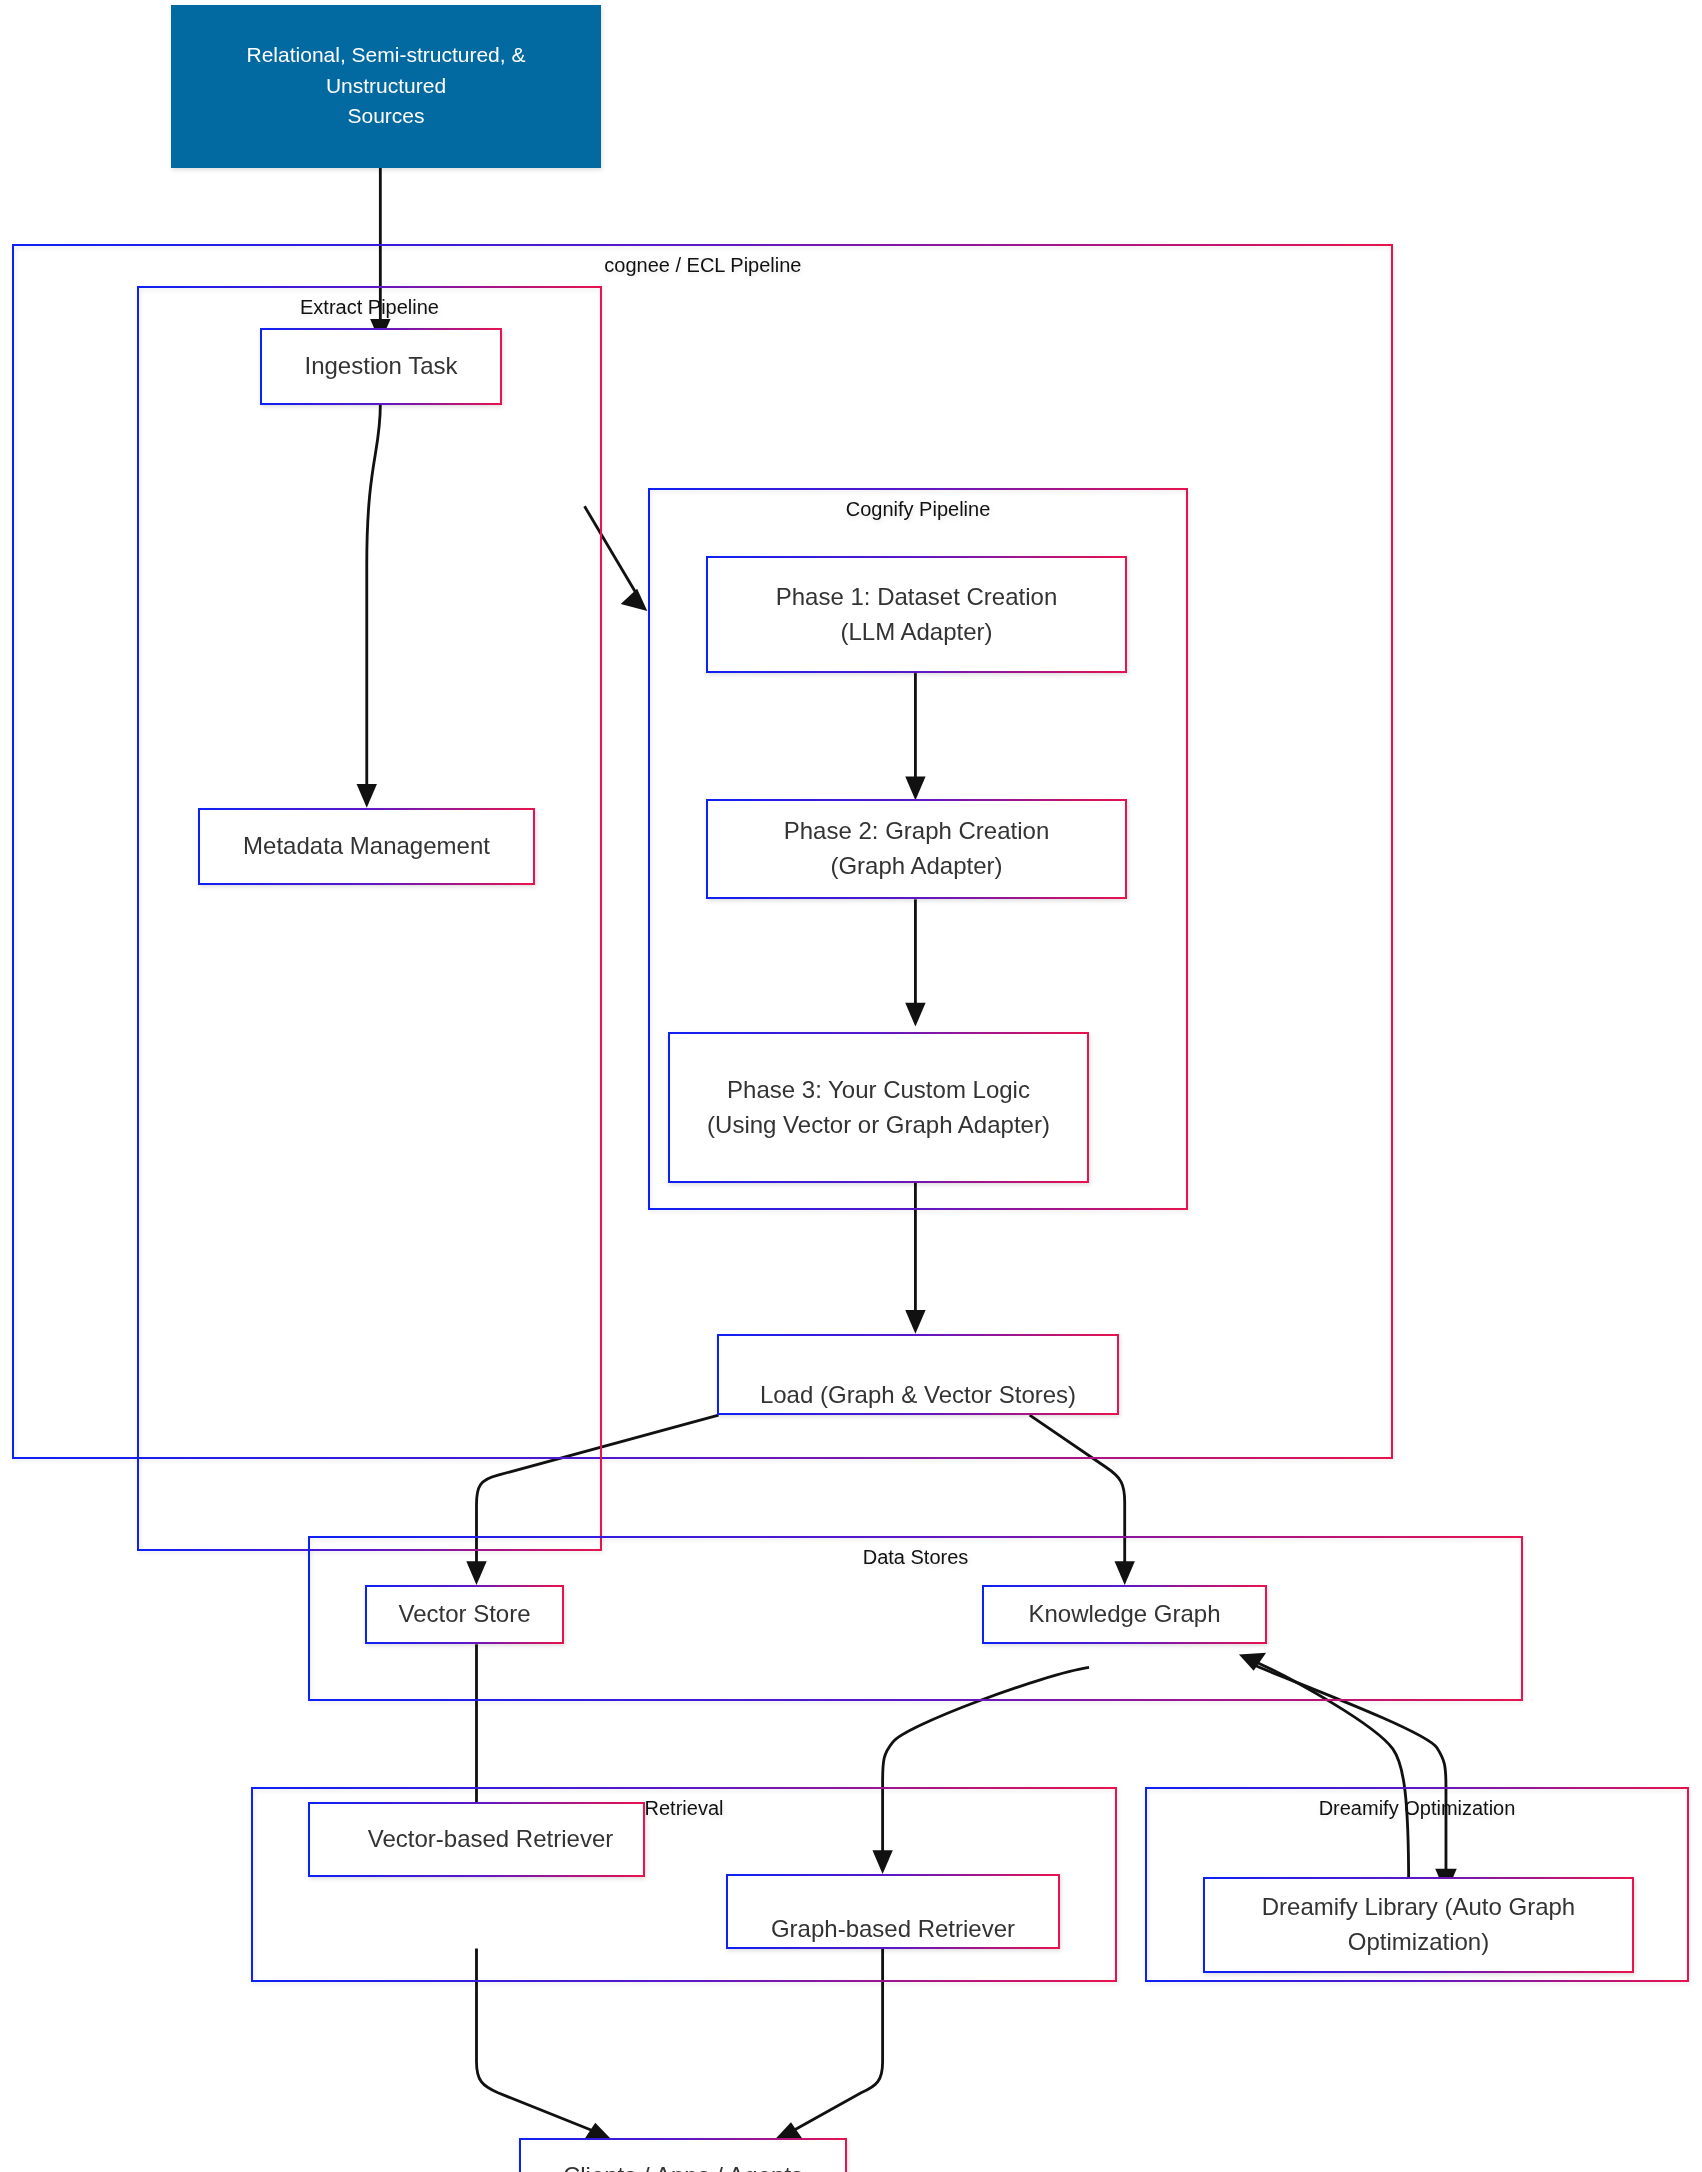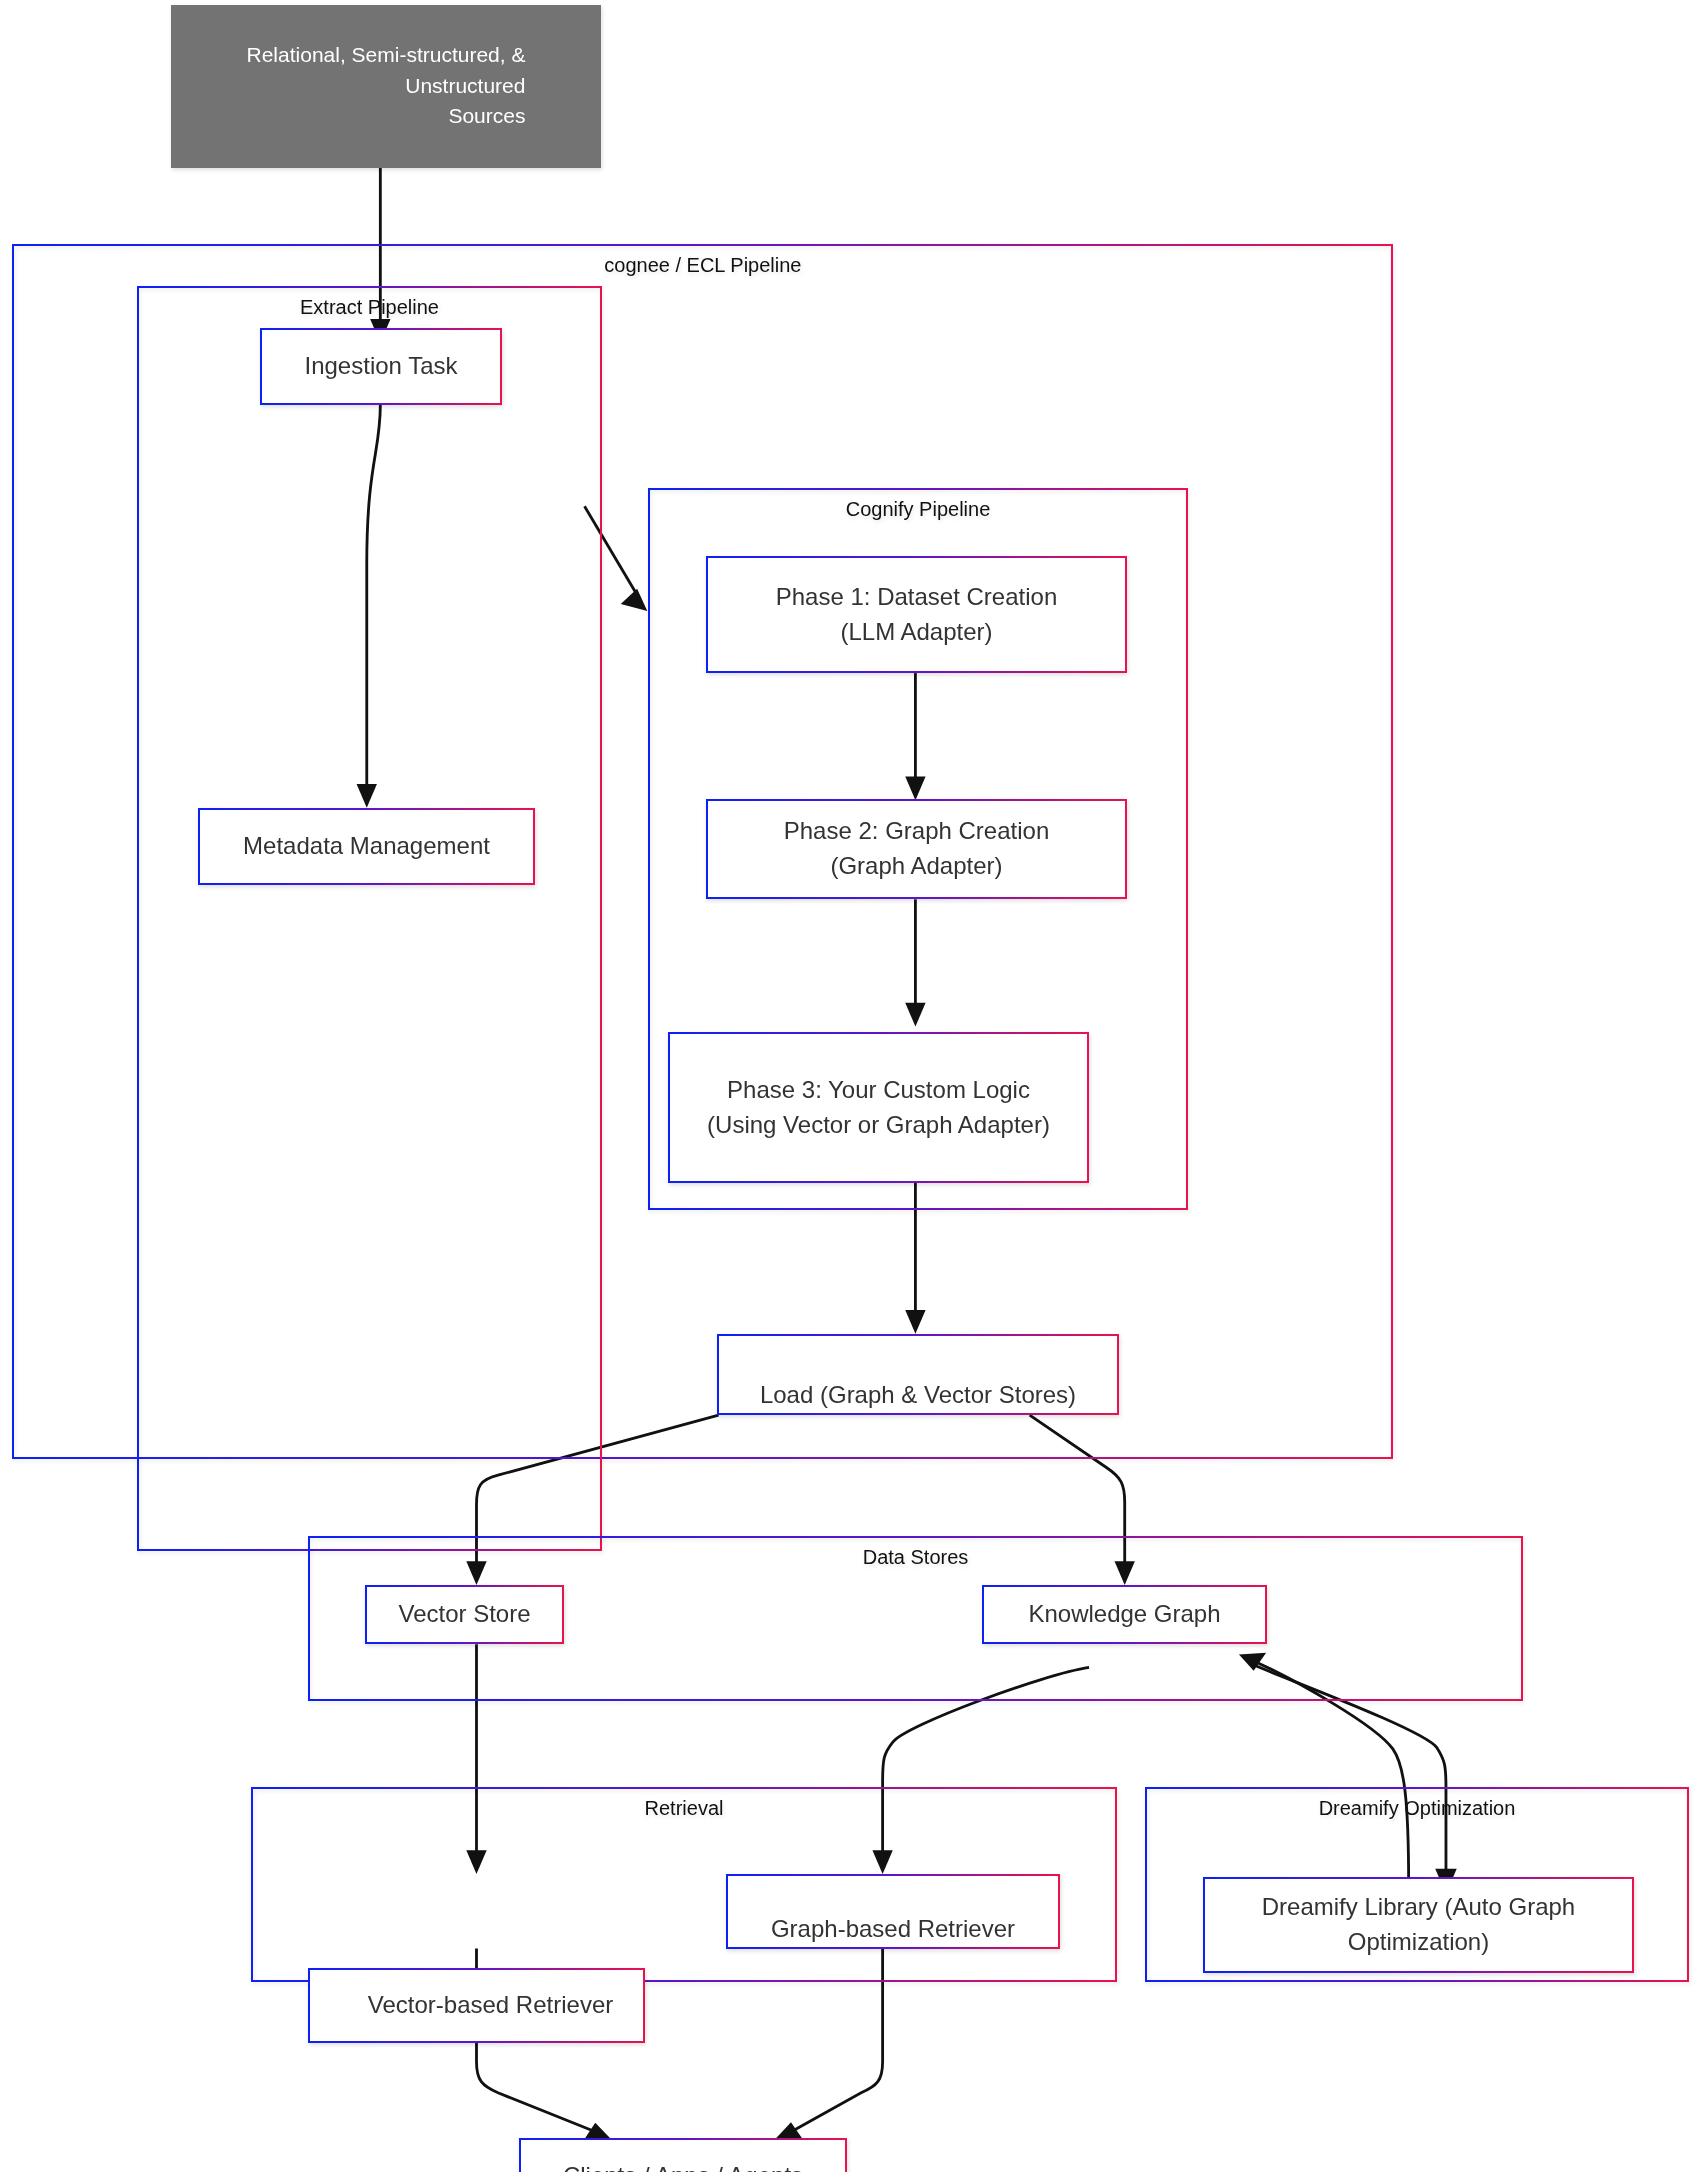--- a/index.html
+++ b/index.html
@@ -32,25 +32,24 @@
   .group > .grp-label{
     position:absolute;
     left:0;right:0;top:8px;
     text-align:center;
     color:#111111;
     pointer-events:none;
   }
 
   
   .node.dark{
-    background:#737373;
+    background:#0369a1;
     color:#ffffff;
     border:none;
     border-image:none;
-    text-align:right;
   }
 
   
   #edges{position:absolute;left:0;top:0;width:1703px;height:2172px;pointer-events:none;}
   #edges path{fill:none;stroke:#111111;stroke-width:5;}
   #edges polygon{fill:#111111;}
 
   .fs-big{font-size:21px;}
   .fs-node{font-size:24px;}
   .fs-grp{font-size:20px;}
@@ -167,21 +166,21 @@
   </div>
 
   <div class="node fs-node" style="left:982px;top:1585px;width:285px;height:59px;">
     <div class="lbl">Knowledge Graph</div>
   </div>
 
   <div class="group" style="left:251px;top:1787px;width:866px;height:195px;">
     <div class="grp-label fs-grp">Retrieval</div>
   </div>
 
-  <div class="node fs-node" style="left:308px;top:1968px;width:337px;height:75px;padding-left:28px;">
+  <div class="node fs-node" style="left:308px;top:1802px;width:337px;height:75px;padding-left:28px;">
     <div class="lbl">Vector-based Retriever</div>
   </div>
 
   <div class="node fs-node" style="left:726px;top:1874px;width:334px;height:75px;align-items:flex-end;">
     <div class="lbl">Graph-based Retriever</div>
   </div>
 
   <div class="group" style="left:1145px;top:1787px;width:544px;height:195px;">
     <div class="grp-label fs-grp">Dreamify Optimization</div>
   </div>

